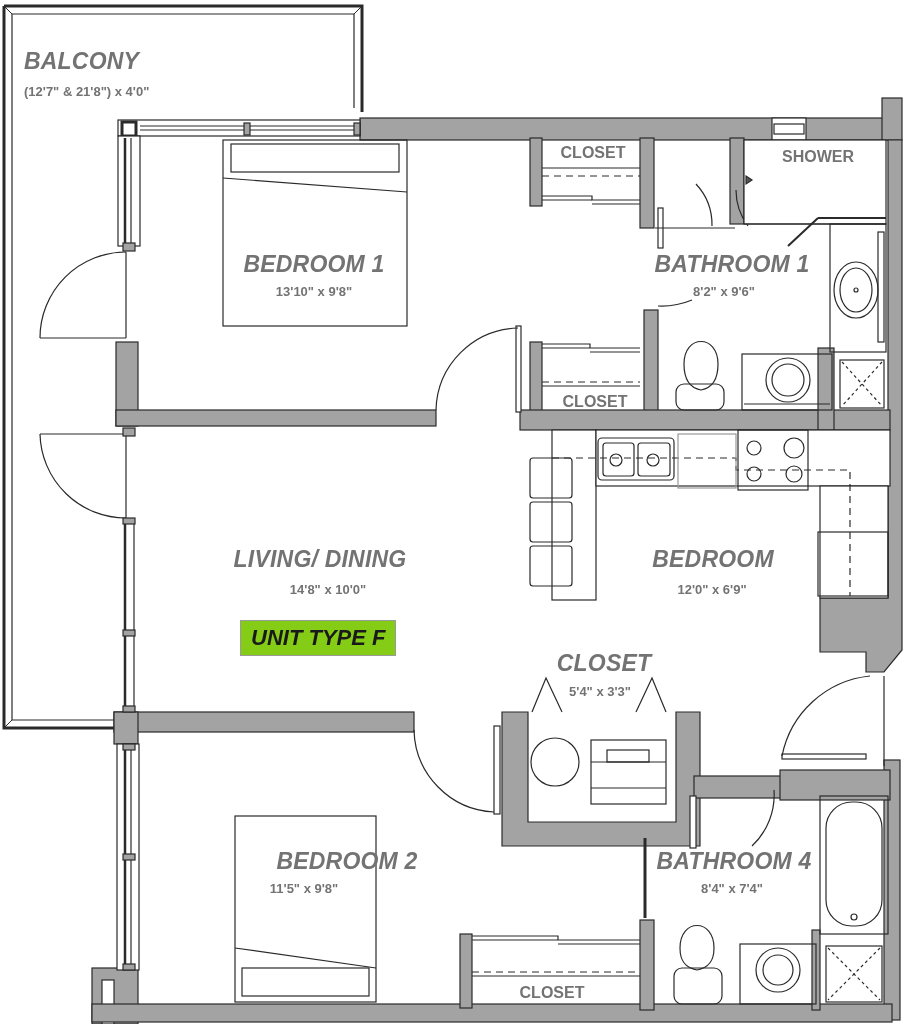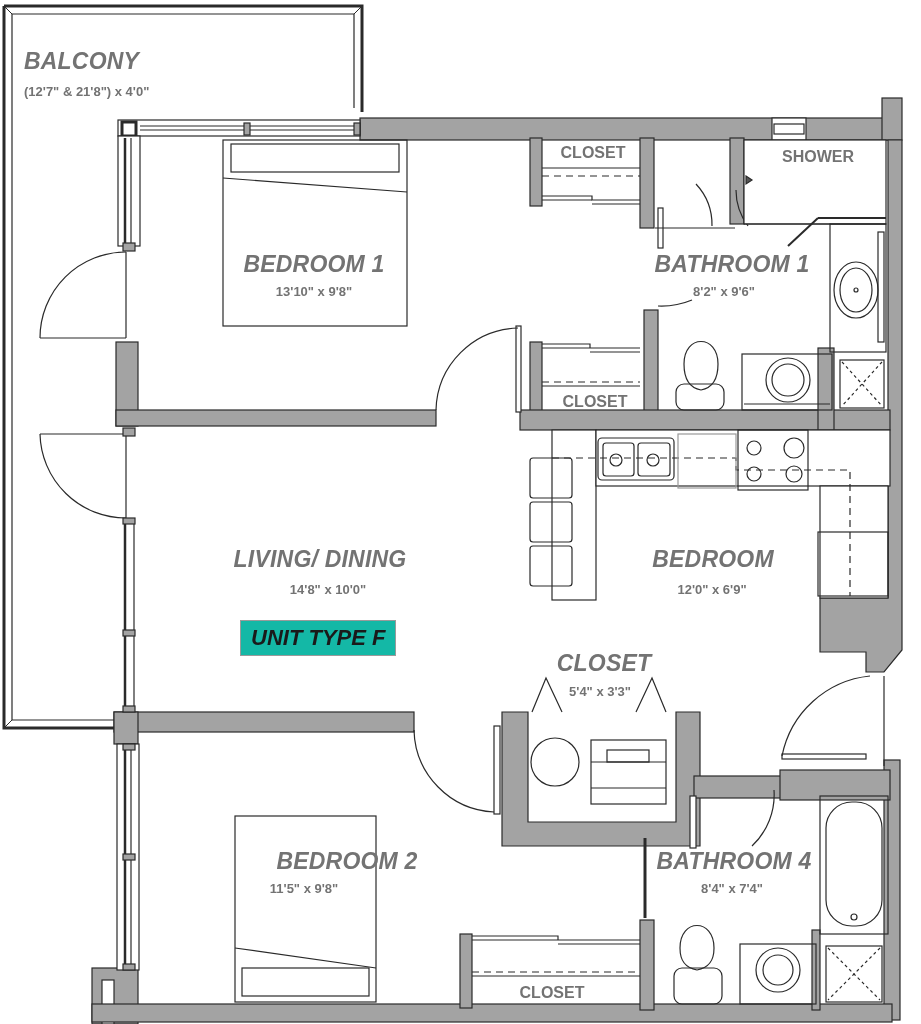--- a/index.html
+++ b/index.html
@@ -3,21 +3,21 @@
 <meta charset="utf-8">
 <style>
   html, body { margin: 0; padding: 0; background: #ffffff; }
   body { width: 921px; height: 1024px; overflow: hidden; position: relative; font-family: "Liberation Sans", sans-serif; }
   #plan { position: absolute; left: 0; top: 0; width: 921px; height: 1024px; }
   .lbl { position: absolute; font-family: "Liberation Sans", sans-serif; color: #737373; white-space: nowrap; }
   .room-title { font-weight: bold; font-style: italic; font-size: 23px; letter-spacing: 0.2px; }
   .room-dim { font-weight: bold; font-size: 13px; }
   .small-title { font-weight: bold; font-size: 16px; }
   .center { transform: translateX(-50%); text-align: center; }
-  .unit-box { position: absolute; border: 1px solid #9a9a9a; background: #14b8a6; padding: 4px 10px; font-weight: bold; font-style: italic; font-size: 22px; color: #1a1a1a; }
+  .unit-box { position: absolute; border: 1px solid #9a9a9a; background: #84cc16; padding: 4px 10px; font-weight: bold; font-style: italic; font-size: 22px; color: #1a1a1a; }
 </style>
 </head>
 <body>
 
 <svg id="plan" viewBox="0 0 921 1024" xmlns="http://www.w3.org/2000/svg">
   <g fill="none" stroke="#2a2a2a" stroke-width="1.5">
 
     <g>
       <path d="M4 6 H362 V112 M4 6 V728 H116" stroke-width="3"></path>
       <path d="M12 14 H354 V108 M12 14 V720 H116" stroke-width="1.2"></path>

